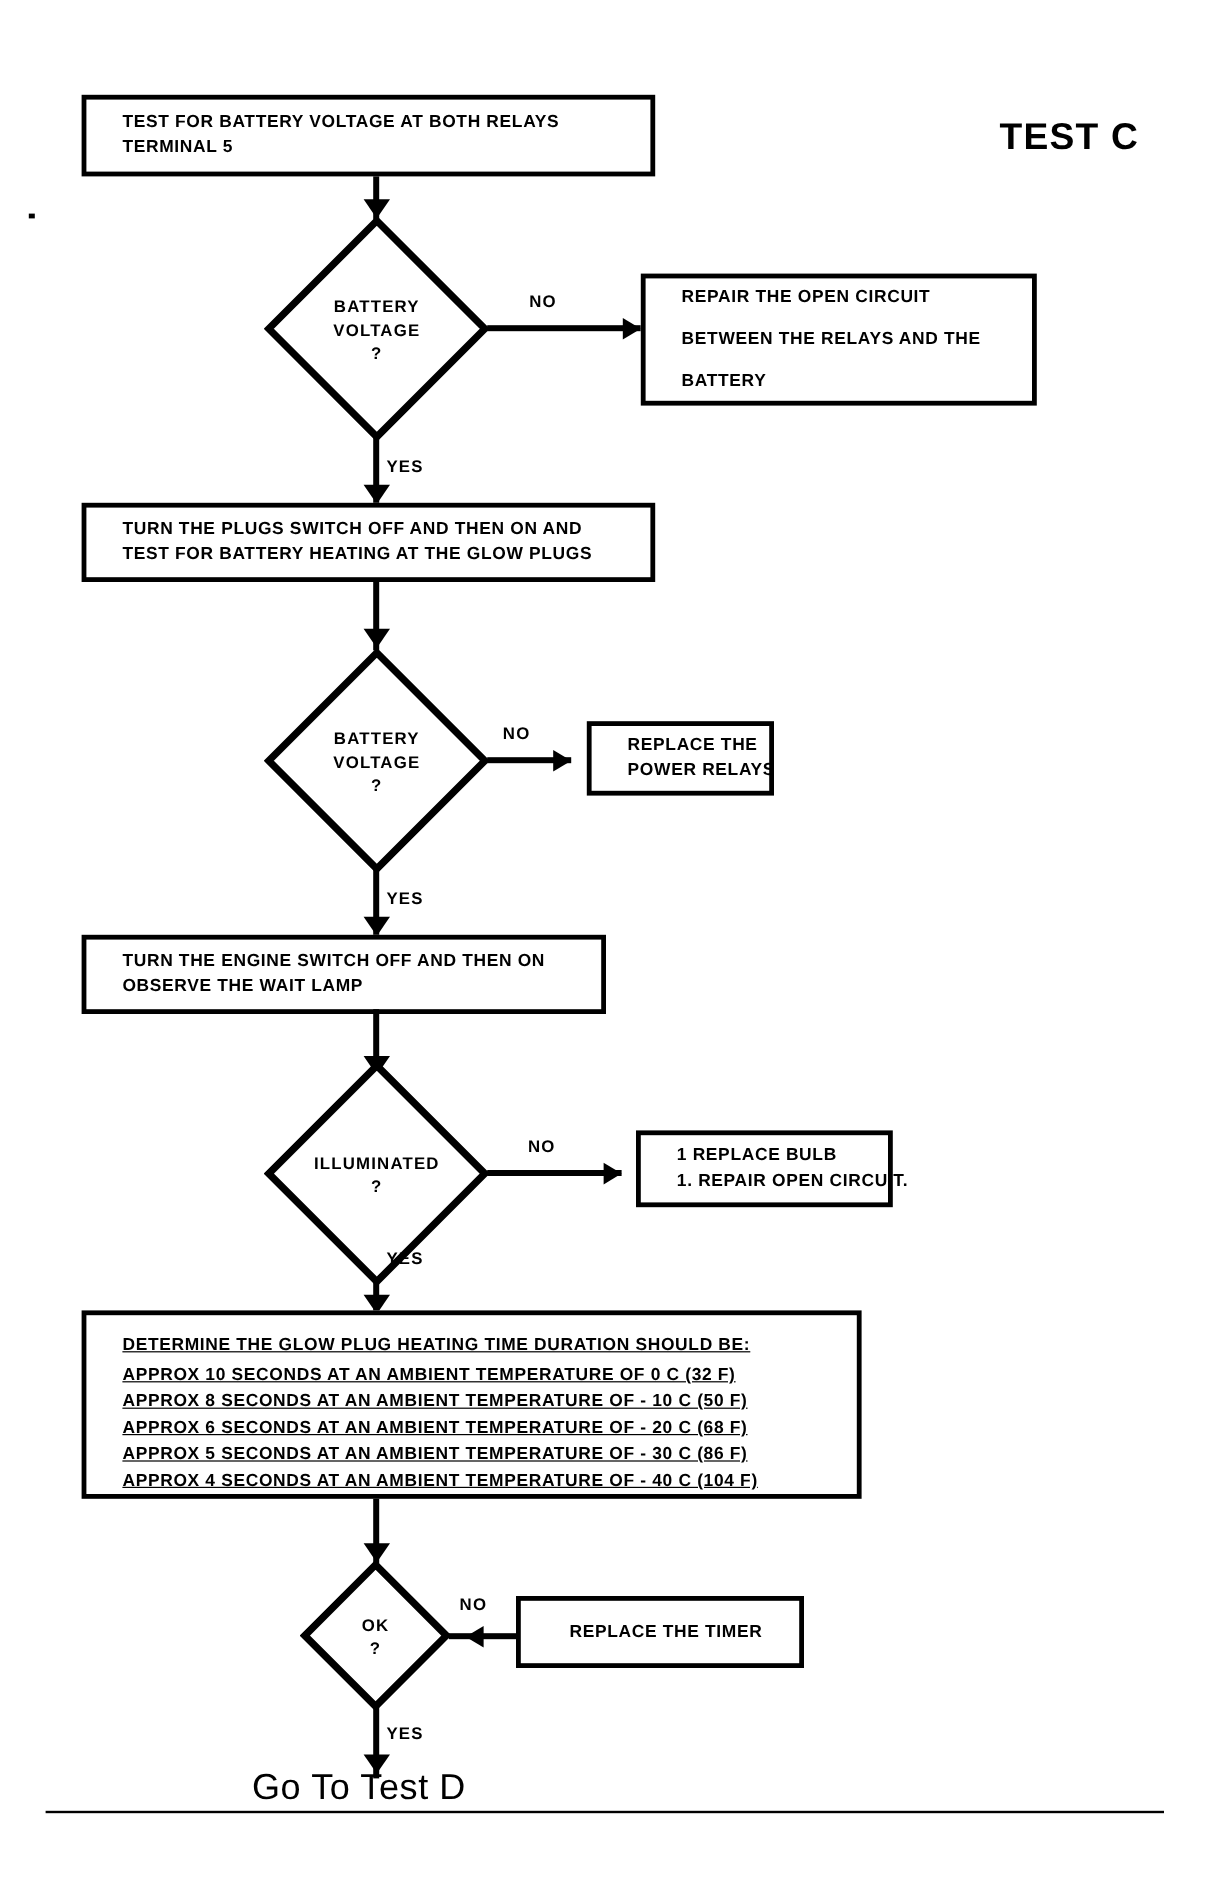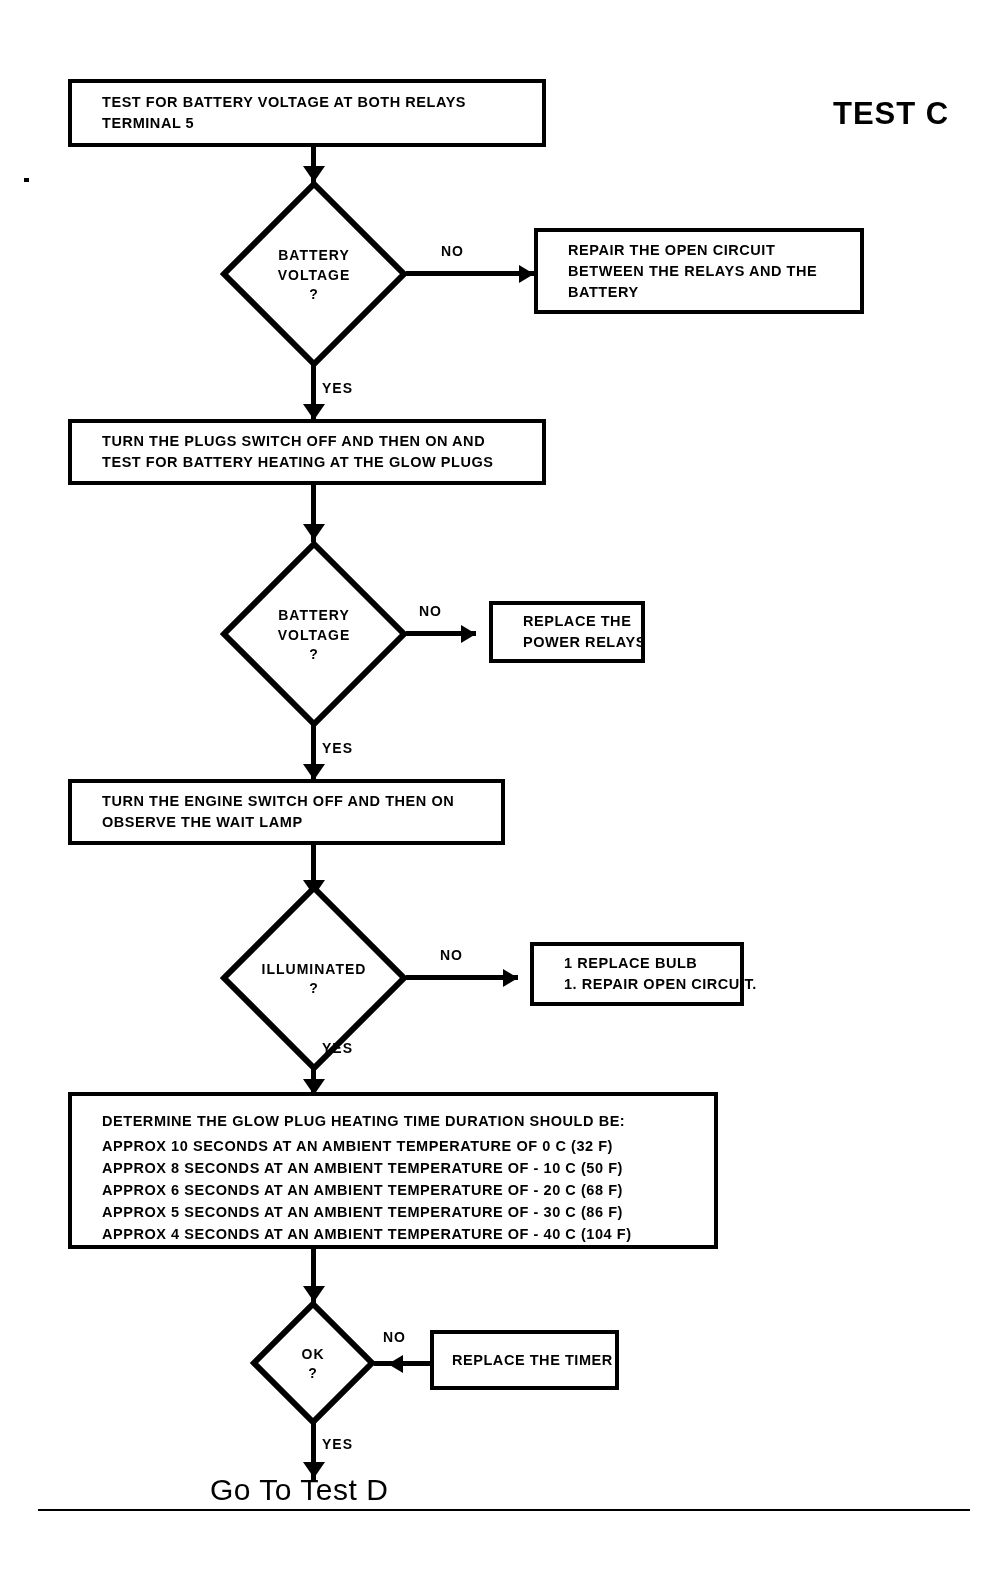--- a/index.html
+++ b/index.html
@@ -43,21 +43,21 @@
     font-family: "Liberation Sans", sans-serif;
     font-size: 14.5px;
     font-weight: bold;
     letter-spacing: 0.55px;
     line-height: 21px;
     padding-left: 12px;
     padding-right: 8px;
     white-space: nowrap;
   }
   
-  .box.tall { justify-content: center; padding-top: 14px; }
+  .box.tall { justify-content: center; padding-top: 14px; text-decoration: underline; }
   .box.tall .line { line-height: 22px; }
   .box.tall .spacer { height: 12px; }
 
   
   .diamond {
     position: absolute;
   }
   .diamond svg {
     position: absolute;
     left: 0;
@@ -168,21 +168,21 @@
       <div>BATTERY</div>
       <div>VOLTAGE</div>
       <div class="q">?</div>
     </div>
   </div>
 
   <div class="hline" style="left:406px; top:271px; width:128px;"></div>
   <div class="arrow-right" style="left:519px; top:265px;"></div>
   <div class="elabel" style="left:441px; top:243px;">NO</div>
 
-  <div class="box" style="left:534px; top:228px; width:330px; height:86px;">
+  <div class="box" style="left:534px; top:228px; width:330px; height:110px;gap:14px;">
     <div class="line">REPAIR THE OPEN CIRCUIT</div>
     <div class="line">BETWEEN THE RELAYS AND THE</div>
     <div class="line">BATTERY</div>
   </div>
 
   <div class="vline" style="left:311px; top:363px; height:58px;"></div>
   <div class="arrow-down" style="left:303px; top:404px;"></div>
   <div class="elabel" style="left:322px; top:380px;">YES</div>
 
   <div class="box" style="left:68px; top:419px; width:478px; height:66px;">
@@ -268,21 +268,21 @@
     <div class="dtext">
       <div>OK</div>
       <div class="q">?</div>
     </div>
   </div>
 
   <div class="hline" style="left:374px; top:1361px; width:58px;"></div>
   <div class="arrow-left" style="left:388px; top:1355px;"></div>
   <div class="elabel" style="left:383px; top:1329px;">NO</div>
 
-  <div class="box" style="left:430px; top:1330px; width:189px; height:60px;">
+  <div class="box" style="left:430px; top:1330px; width:240px; height:60px;">
     <div class="line" style="text-align:center; padding-left:0;">REPLACE THE TIMER</div>
   </div>
 
   <div class="vline" style="left:311px; top:1421px; height:61px;"></div>
   <div class="arrow-down" style="left:303px; top:1462px;"></div>
   <div class="elabel" style="left:322px; top:1436px;">YES</div>
 
   <div class="footer-text" style="left:210px; top:1473px;">Go To Test D</div>
   <div class="hrule" style="left:38px; top:1509px; width:932px;"></div>
 

